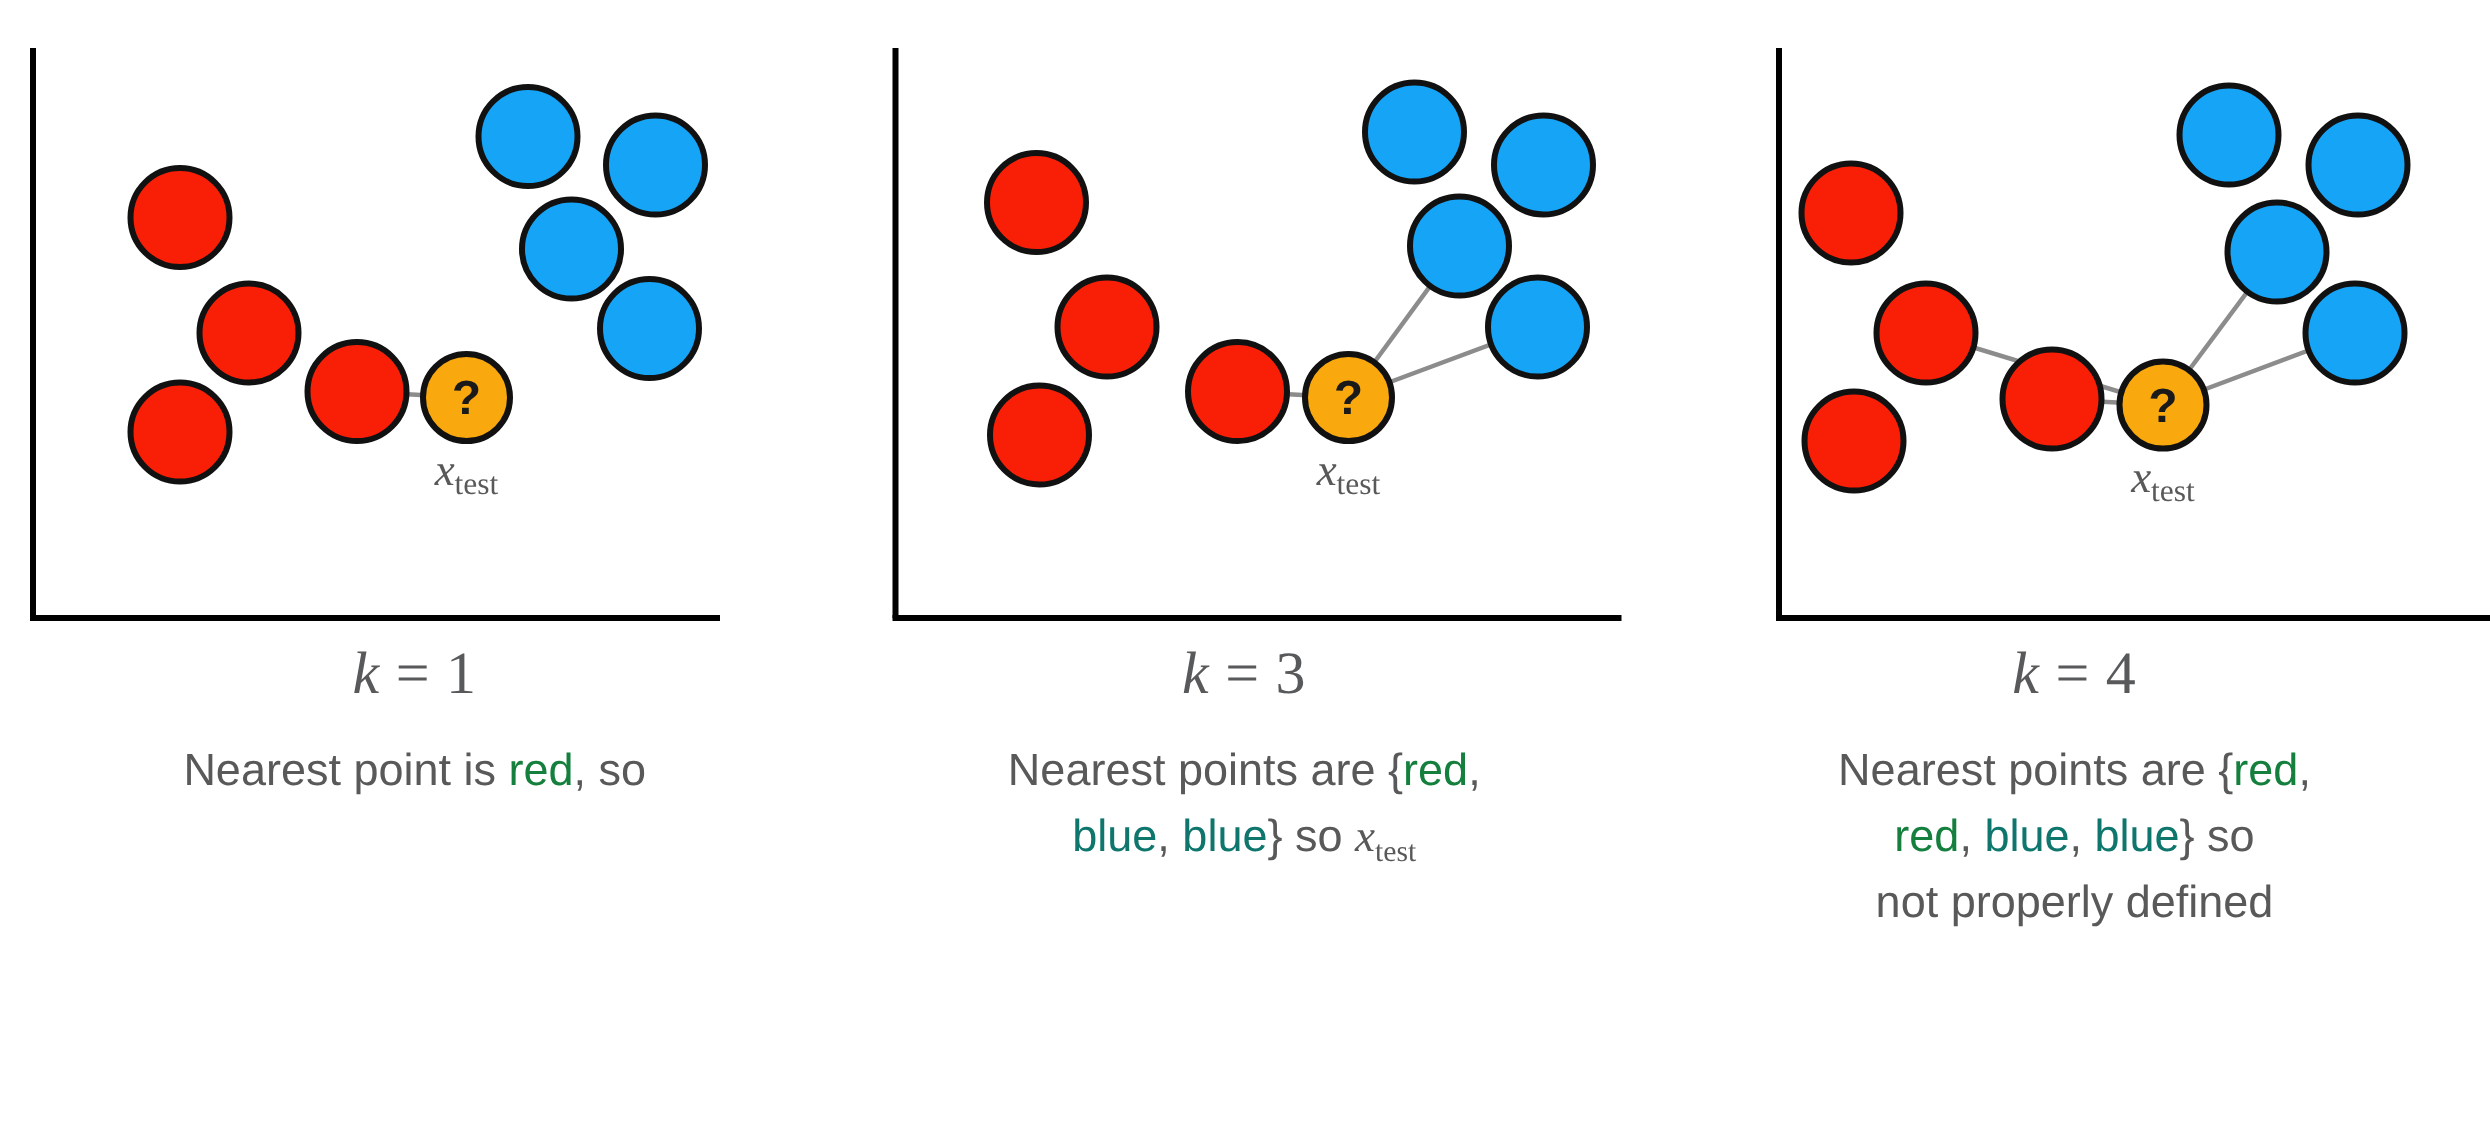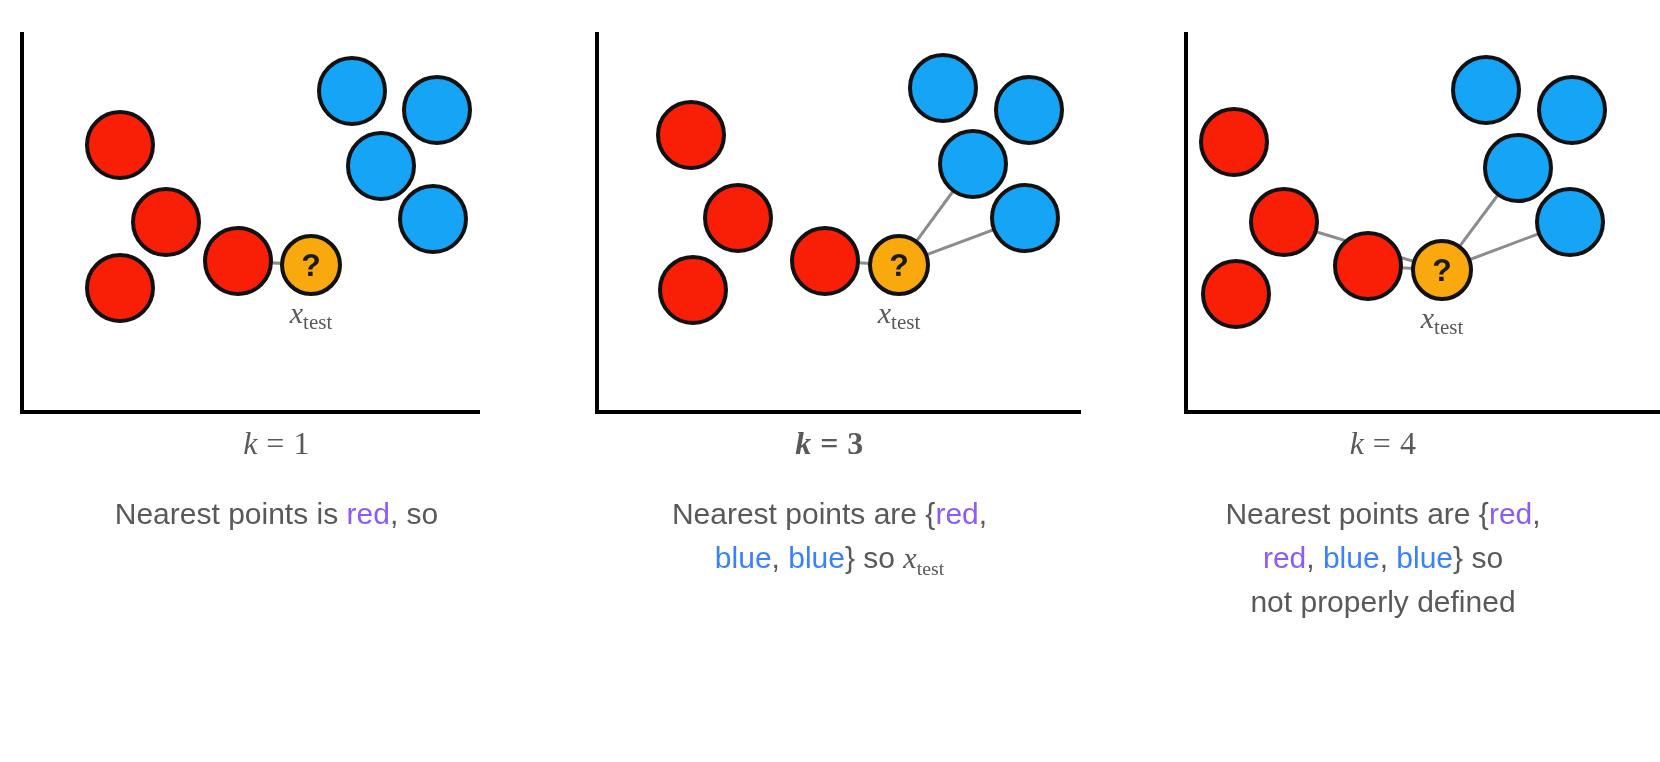--- a/index.html
+++ b/index.html
@@ -32,38 +32,38 @@
   }
   .panel-plot svg {
     display: block;
   }
   .k-label {
     position: absolute;
     width: 100%;
     text-align: center;
     color: #58595b;
     font-family: "Liberation Serif", serif;
-    font-size: 32px;
+    font-size: 40px;
     font-style: italic;
     letter-spacing: 0.5px;
   }
   .k-label .eqnum {
     font-style: normal;
   }
   .caption {
     position: absolute;
     width: 100%;
     text-align: center;
     color: #595959;
     font-family: "Liberation Sans", sans-serif;
     font-size: 30px;
     line-height: 44px;
   }
-  .caption .red { color: #8b5cf6; }
-  .caption .blue { color: #3b82f6; }
+  .caption .red { color: #15803d; }
+  .caption .blue { color: #0f766e; }
   .xt {
     font-family: "Liberation Serif", serif;
     font-style: italic;
     font-size: 30px;
   }
   .xt sub {
     font-style: normal;
     font-size: 0.66em;
     font-family: "Liberation Serif", serif;
   }
@@ -105,21 +105,21 @@
           </g>
           <g>
             <circle cx="311" cy="265" r="29" fill="#f9a80e" stroke="#111111" stroke-width="4"></circle>
             <text x="311" y="276" text-anchor="middle" font-family="&quot;Liberation Sans&quot;, sans-serif" font-size="32" font-weight="bold" fill="#1a1a1a">?</text>
           </g>
           <text x="311" y="323" text-anchor="middle" font-family="&quot;Liberation Serif&quot;, serif" font-size="30" font-style="italic" fill="#595959">x<tspan baseline-shift="-6" font-size="21" font-style="normal">test</tspan></text>
         </svg>
       </div>
       <div class="k-label" style="top: 425px;"><span>k</span><span class="eqnum"> = </span><span class="eqnum">1</span></div>
       <div class="caption" style="top: 492px;">
-        <span class="cap-line"><span>Nearest points is </span><span class="red">red</span><span>, so</span></span>
+        <span class="cap-line"><span>Nearest point is </span><span class="red">red</span><span>, so</span></span>
       </div>
     </div>
     <div class="panel" style="left: 553px; width: 553px;">
       <div class="panel-plot">
         <svg width="553" height="440" viewBox="0 0 553 440">
           <line x1="44" y1="32" x2="44" y2="412" stroke="#000000" stroke-width="4"></line>
           <line x1="42" y1="412" x2="528" y2="412" stroke="#000000" stroke-width="4"></line>
           <line x1="346" y1="265" x2="272" y2="261" stroke="#8c8c8c" stroke-width="3"></line>
           <line x1="346" y1="265" x2="420" y2="164" stroke="#8c8c8c" stroke-width="3"></line>
           <line x1="346" y1="265" x2="472" y2="218" stroke="#8c8c8c" stroke-width="3"></line>
@@ -147,21 +147,21 @@
           <g>
             <circle cx="472" cy="218" r="33" fill="#16a4f7" stroke="#111111" stroke-width="4"></circle>
           </g>
           <g>
             <circle cx="346" cy="265" r="29" fill="#f9a80e" stroke="#111111" stroke-width="4"></circle>
             <text x="346" y="276" text-anchor="middle" font-family="&quot;Liberation Sans&quot;, sans-serif" font-size="32" font-weight="bold" fill="#1a1a1a">?</text>
           </g>
           <text x="346" y="323" text-anchor="middle" font-family="&quot;Liberation Serif&quot;, serif" font-size="30" font-style="italic" fill="#595959">x<tspan baseline-shift="-6" font-size="21" font-style="normal">test</tspan></text>
         </svg>
       </div>
-      <div class="k-label" style="top: 425px; font-weight: bold;"><span>k</span><span class="eqnum"> = </span><span class="eqnum">3</span></div>
+      <div class="k-label" style="top: 425px;"><span>k</span><span class="eqnum"> = </span><span class="eqnum">3</span></div>
       <div class="caption" style="top: 492px;">
         <span class="cap-line"><span>Nearest points are {</span><span class="red">red</span><span>,</span></span>
         <span class="cap-line"><span class="blue">blue</span><span>, </span><span class="blue">blue</span><span>} so </span><span class="xt"><span>x</span><sub>test</sub></span></span>
       </div>
     </div>
     <div class="panel" style="left: 1106px; width: 554px;">
       <div class="panel-plot">
         <svg width="554" height="440" viewBox="0 0 554 440">
           <line x1="80" y1="32" x2="80" y2="412" stroke="#000000" stroke-width="4"></line>
           <line x1="78" y1="412" x2="560" y2="412" stroke="#000000" stroke-width="4"></line>

